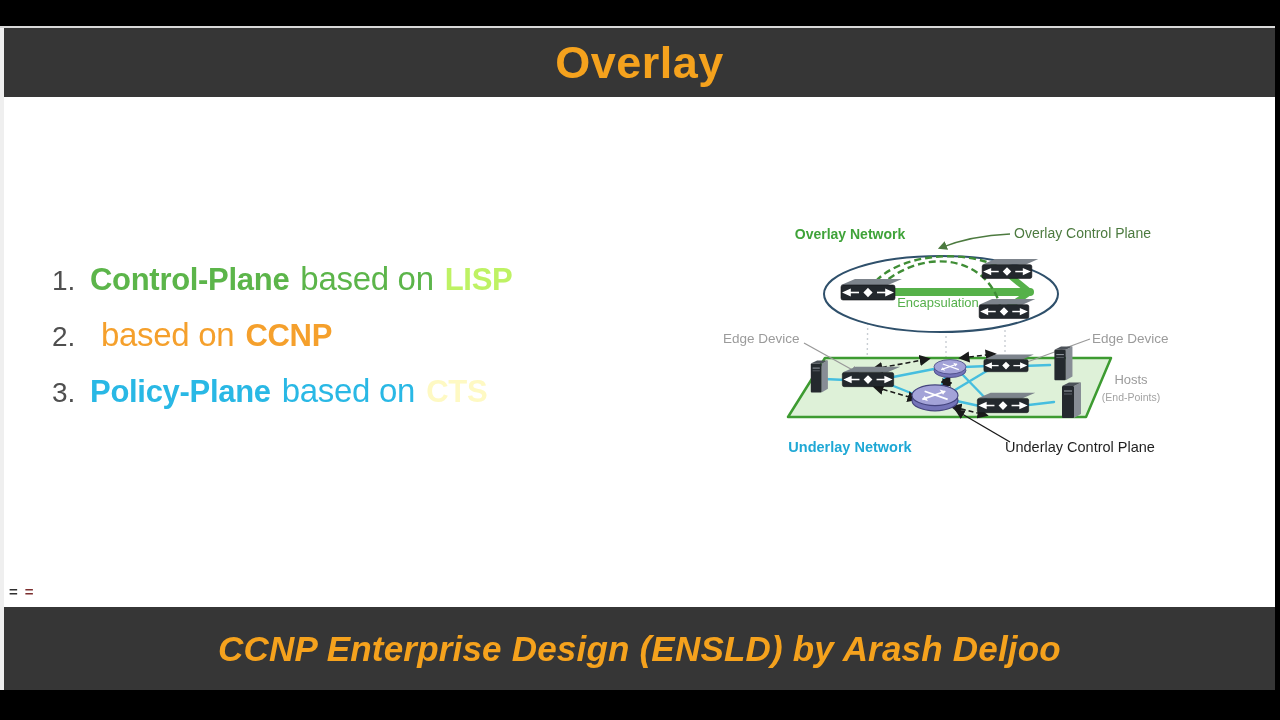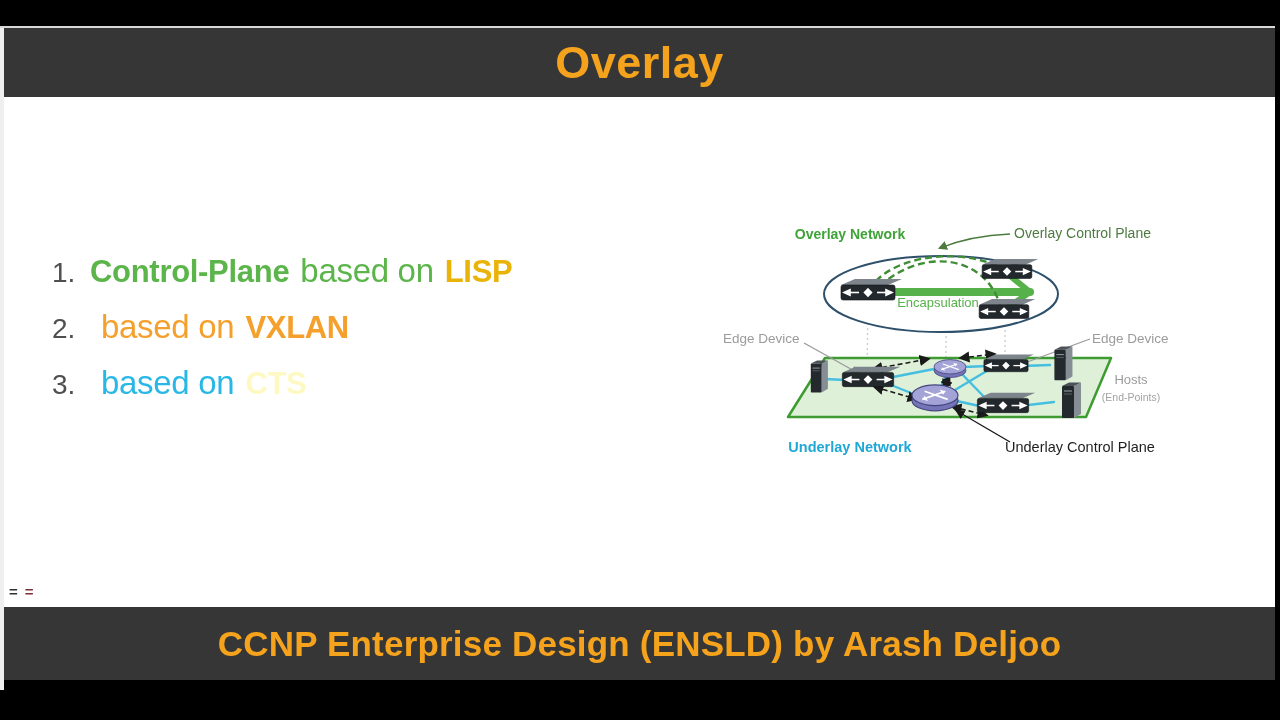--- a/index.html
+++ b/index.html
@@ -4,28 +4,28 @@
 <style>
   html,body{margin:0;padding:0;background:#000;}
   .stage{position:relative;width:1280px;height:720px;background:#000;overflow:hidden;
          font-family:"Liberation Sans",sans-serif;}
   .top-line{position:absolute;left:0;top:26px;width:1275px;height:2px;background:#d8d8d8;}
   .left-edge{position:absolute;left:0;top:28px;width:4px;height:662px;background:#efefef;}
   .header-bar{position:absolute;left:4px;top:28px;width:1271px;height:69px;background:#363636;
               display:flex;align-items:center;justify-content:center;}
   .page-title{font-size:45px;font-weight:bold;letter-spacing:0.5px;}
   .content{position:absolute;left:4px;top:97px;width:1271px;height:510px;background:#ffffff;}
-  .footer-bar{position:absolute;left:4px;top:607px;width:1271px;height:73px;background:#363636;
-              display:flex;align-items:center;justify-content:center;}
+  .footer-bar{position:absolute;left:4px;top:607px;width:1271px;height:83px;background:#363636;
+              display:flex;align-items:center;justify-content:center;font-style:italic;}
   .footer-text{font-size:35px;font-weight:bold;letter-spacing:0.2px;}
   .key-list{position:absolute;left:52px;top:252px;}
   .key-row{display:flex;align-items:baseline;height:56px;white-space:nowrap;}
   .key-num{font-size:28px;width:38px;}
   .key-term,.key-tech{font-size:31px;font-weight:bold;letter-spacing:-0.3px;}
-  .key-conn{font-size:33px;font-weight:400;margin:0 11px;letter-spacing:-0.3px;}
+  .key-conn{font-size:33px;font-weight:400;margin:8px 11px;letter-spacing:-0.3px;}
   .diagram{position:absolute;left:698px;top:215px;width:500px;height:250px;}
   .marks{position:absolute;left:9px;top:583px;font-size:15px;font-weight:bold;letter-spacing:2px;}
   .marks span{margin-right:5px;}
 </style>
 </head>
 <body>
 
 <div class="stage">
 
   <div class="top-line"></div>
@@ -35,29 +35,30 @@
     <div class="page-title" style="color: rgb(245, 162, 29);">Overlay</div>
   </div>
 
   <div class="content"></div>
 
   <div class="key-list">
     <div class="key-row">
       <span class="key-num" style="color: rgb(79, 79, 79);">1.</span>
       <span class="key-term" style="color: rgb(92, 181, 74);">Control-Plane</span>
       <span class="key-conn" style="color: rgb(92, 181, 74);">based on</span>
-      <span class="key-tech" style="color: #eab308;">LISP</span>
+      <span class="key-tech" style="color: #bef264;">LISP</span>
     </div>
     <div class="key-row">
       <span class="key-num" style="color: rgb(79, 79, 79);">2.</span>
       <span class="key-conn" style="color: rgb(245, 160, 44);">based on</span>
-      <span class="key-tech" style="color: rgb(245, 160, 44);">VXLAN</span>
+      <span class="key-tech" style="color: rgb(245, 160, 44);">CCNP</span>
     </div>
     <div class="key-row">
       <span class="key-num" style="color: rgb(79, 79, 79);">3.</span>
+      <span class="key-term" style="color: rgb(41, 184, 229);">Policy-Plane</span>
       <span class="key-conn" style="color: rgb(41, 184, 229);">based on</span>
       <span class="key-tech" style="color: #fef9c3;">CTS</span>
     </div>
   </div>
 
   <svg class="diagram" viewBox="0 0 500 250" width="500" height="250">
     <defs>
       <marker id="mB" viewBox="0 0 8 8" refX="6" refY="4" markerWidth="7" markerHeight="7" orient="auto-start-reverse">
         <path d="M0,0 L8,4 L0,8 z" fill="#1a1a1a"></path>
       </marker>

